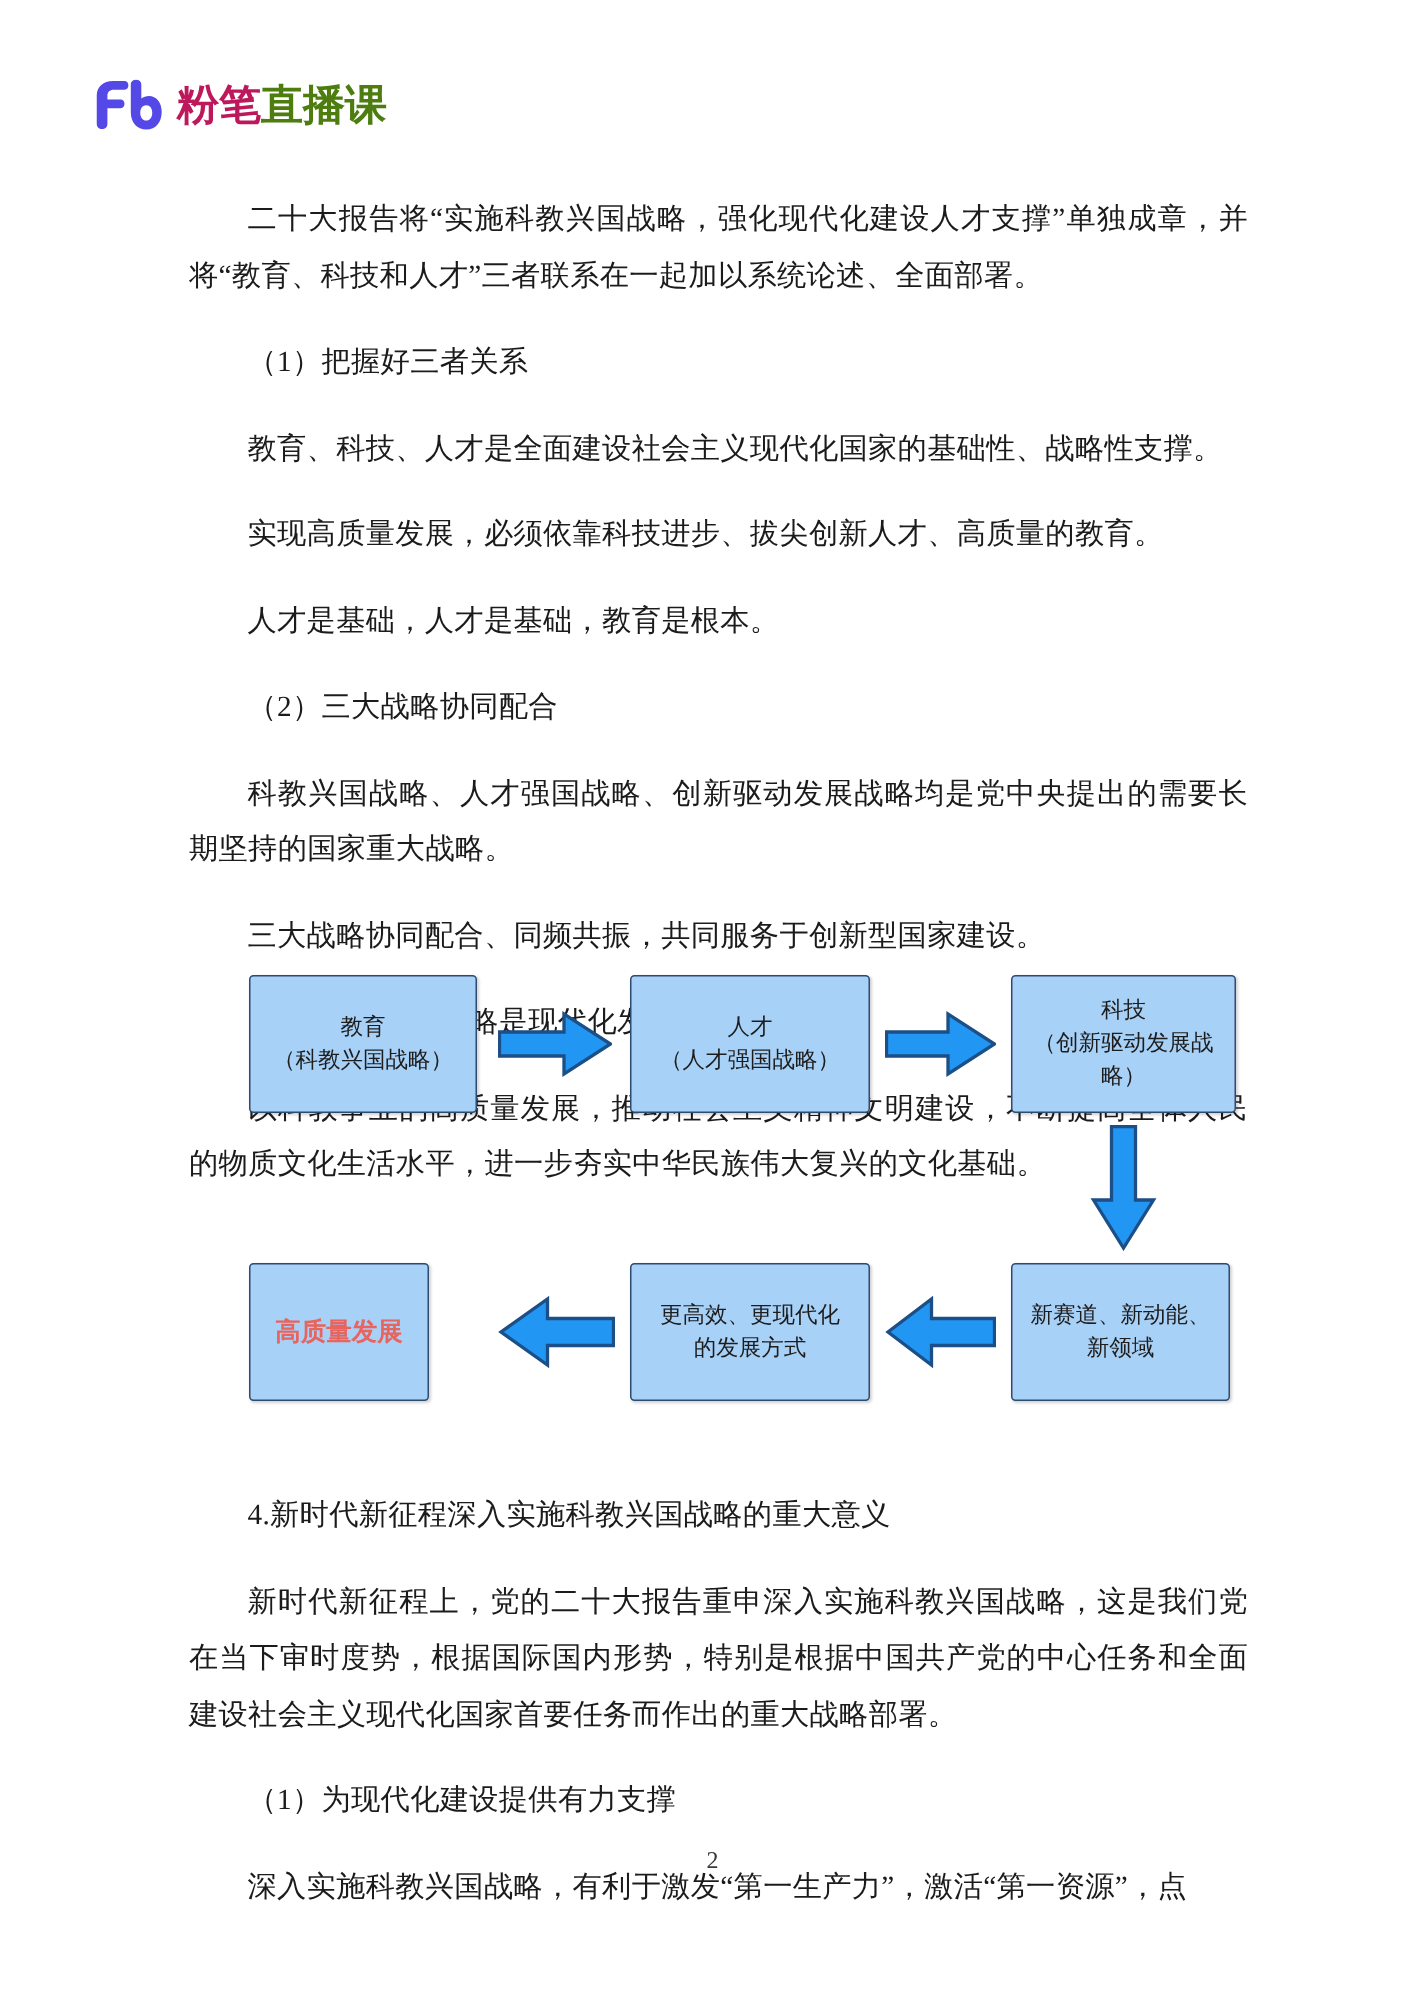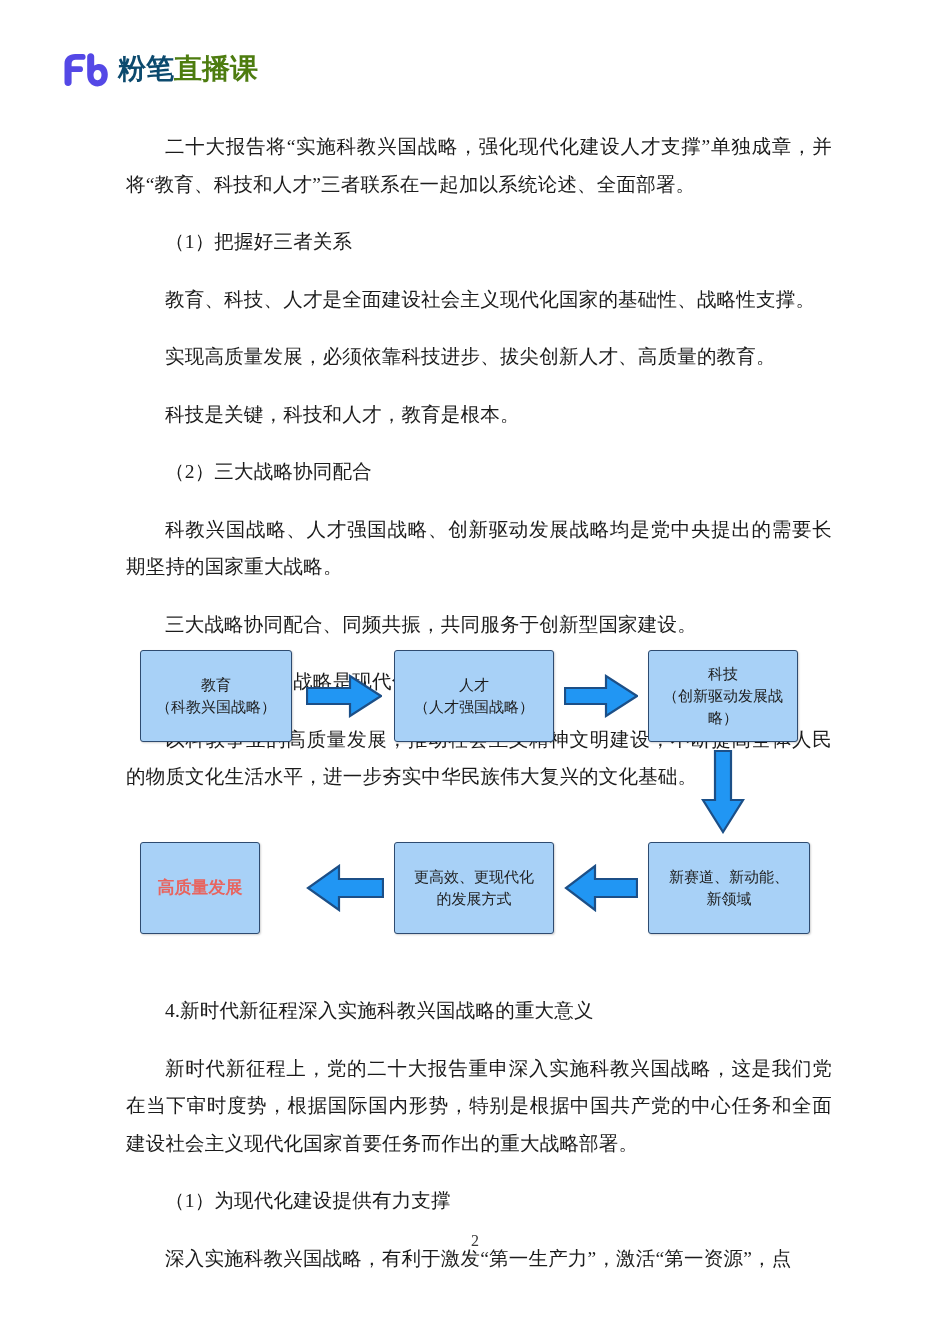--- a/index.html
+++ b/index.html
@@ -32,21 +32,21 @@
     display: block;
   }
   .brand-text {
     font-family: "Liberation Sans", "DejaVu Sans", sans-serif;
     font-size: 28px;
     font-weight: bold;
     letter-spacing: 0px;
     line-height: 1;
     white-space: nowrap;
   }
-  .brand-text .b1 { color: #0c4a6e; font-family: Liberation Mono, monospace; }
+  .brand-text .b1 { color: #be185d; }
   .brand-text .b2 { color: #4d7c0f; }
 
   
   .doc {
     position: absolute;
     left: 126px;
     top: 108px;
     width: 706px;
   }
   p.para {
@@ -56,21 +56,21 @@
     text-align: justify;
     text-justify: inter-ideograph;
     letter-spacing: 0.2px;
     color: #1b1b1b;
   }
   p.indent { text-indent: 2em; margin-top: 20px; }
 
   
   .diagram {
     position: absolute;
-    left: 140px;
+    left: 166px;
     top: 646px;
     width: 660px;
     height: 290px;
   }
   .node {
     position: absolute;
     background: #a8d1f7;
     border: 1.6px solid #2e4b70;
     border-radius: 3px;
     box-sizing: border-box;
@@ -84,21 +84,21 @@
     color: #1d1d1d;
     padding: 4px 6px;
     box-shadow: 1px 1px 2px rgba(0,0,0,0.18);
   }
   .node .nlines { white-space: pre-line; }
   .node.highlight .nlines { color: #e8645f; font-weight: bold; font-size: 17px; }
 
   .n-edu   { left: 0px;   top: 4px;   width: 152px; height: 92px; }
   .n-tal   { left: 254px; top: 4px;   width: 160px; height: 92px; }
   .n-tech  { left: 508px; top: 4px;   width: 150px; height: 92px; }
-  .n-new   { left: 508px; top: 196px; width: 162px; height: 92px; }
+  .n-new   { left: 508px; top: 196px; width: 146px; height: 92px; }
   .n-mode  { left: 254px; top: 196px; width: 160px; height: 92px; }
   .n-qual  { left: 0px;   top: 196px; width: 120px; height: 92px; }
 
   .arrow { position: absolute; }
   .a1 { left: 166px; top: 28px; width: 76px;  height: 44px; }
   .a2 { left: 424px; top: 28px; width: 74px;  height: 44px; }
   .a3 { left: 560px; top: 104px; width: 46px; height: 84px; }
   .a4 { left: 424px; top: 218px; width: 74px; height: 48px; }
   .a5 { left: 166px; top: 218px; width: 78px; height: 48px; }
 
@@ -125,21 +125,21 @@
   <div class="brand-text">
     <span class="b1">粉笔</span><span class="b2">直播课</span>
   </div>
 </div>
 
 <div class="doc">
   <p class="para indent">二十大报告将“实施科教兴国战略，强化现代化建设人才支撑”单独成章，并将“教育、科技和人才”三者联系在一起加以系统论述、全面部署。</p>
   <p class="para indent">（1）把握好三者关系</p>
   <p class="para indent">教育、科技、人才是全面建设社会主义现代化国家的基础性、战略性支撑。</p>
   <p class="para indent">实现高质量发展，必须依靠科技进步、拔尖创新人才、高质量的教育。</p>
-  <p class="para indent">科技是关键，科技和人才，教育是根本。</p>
+  <p class="para indent">人才是基础，人才是基础，教育是根本。</p>
   <p class="para indent">（2）三大战略协同配合</p>
   <p class="para indent">科教兴国战略、人才强国战略、创新驱动发展战略均是党中央提出的需要长期坚持的国家重大战略。</p>
   <p class="para indent">三大战略协同配合、同频共振，共同服务于创新型国家建设。</p>
   <p class="para indent">（3）科教兴国战略是现代化发展的重要支撑</p>
   <p class="para indent">以科教事业的高质量发展，推动社会主义精神文明建设，不断提高全体人民的物质文化生活水平，进一步夯实中华民族伟大复兴的文化基础。</p>
 </div>
 
 <div class="diagram">
 
   <div class="node n-edu">

